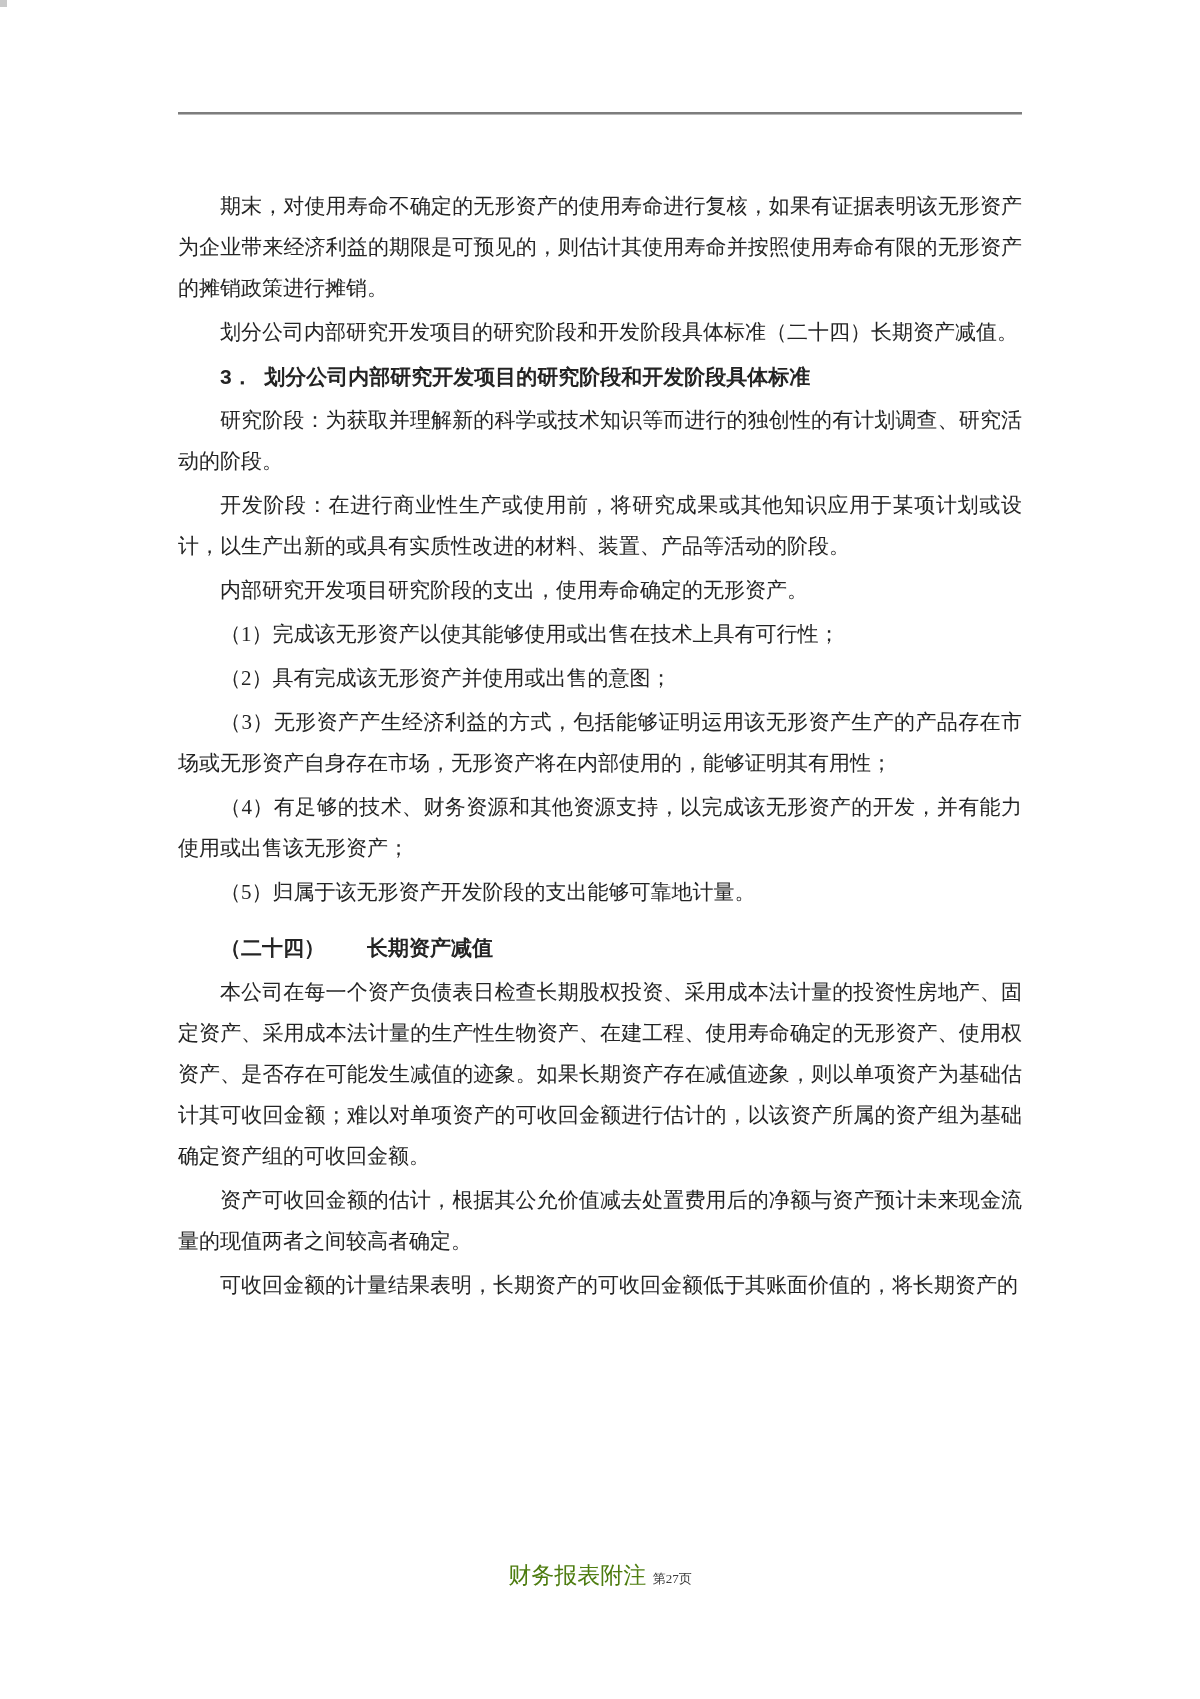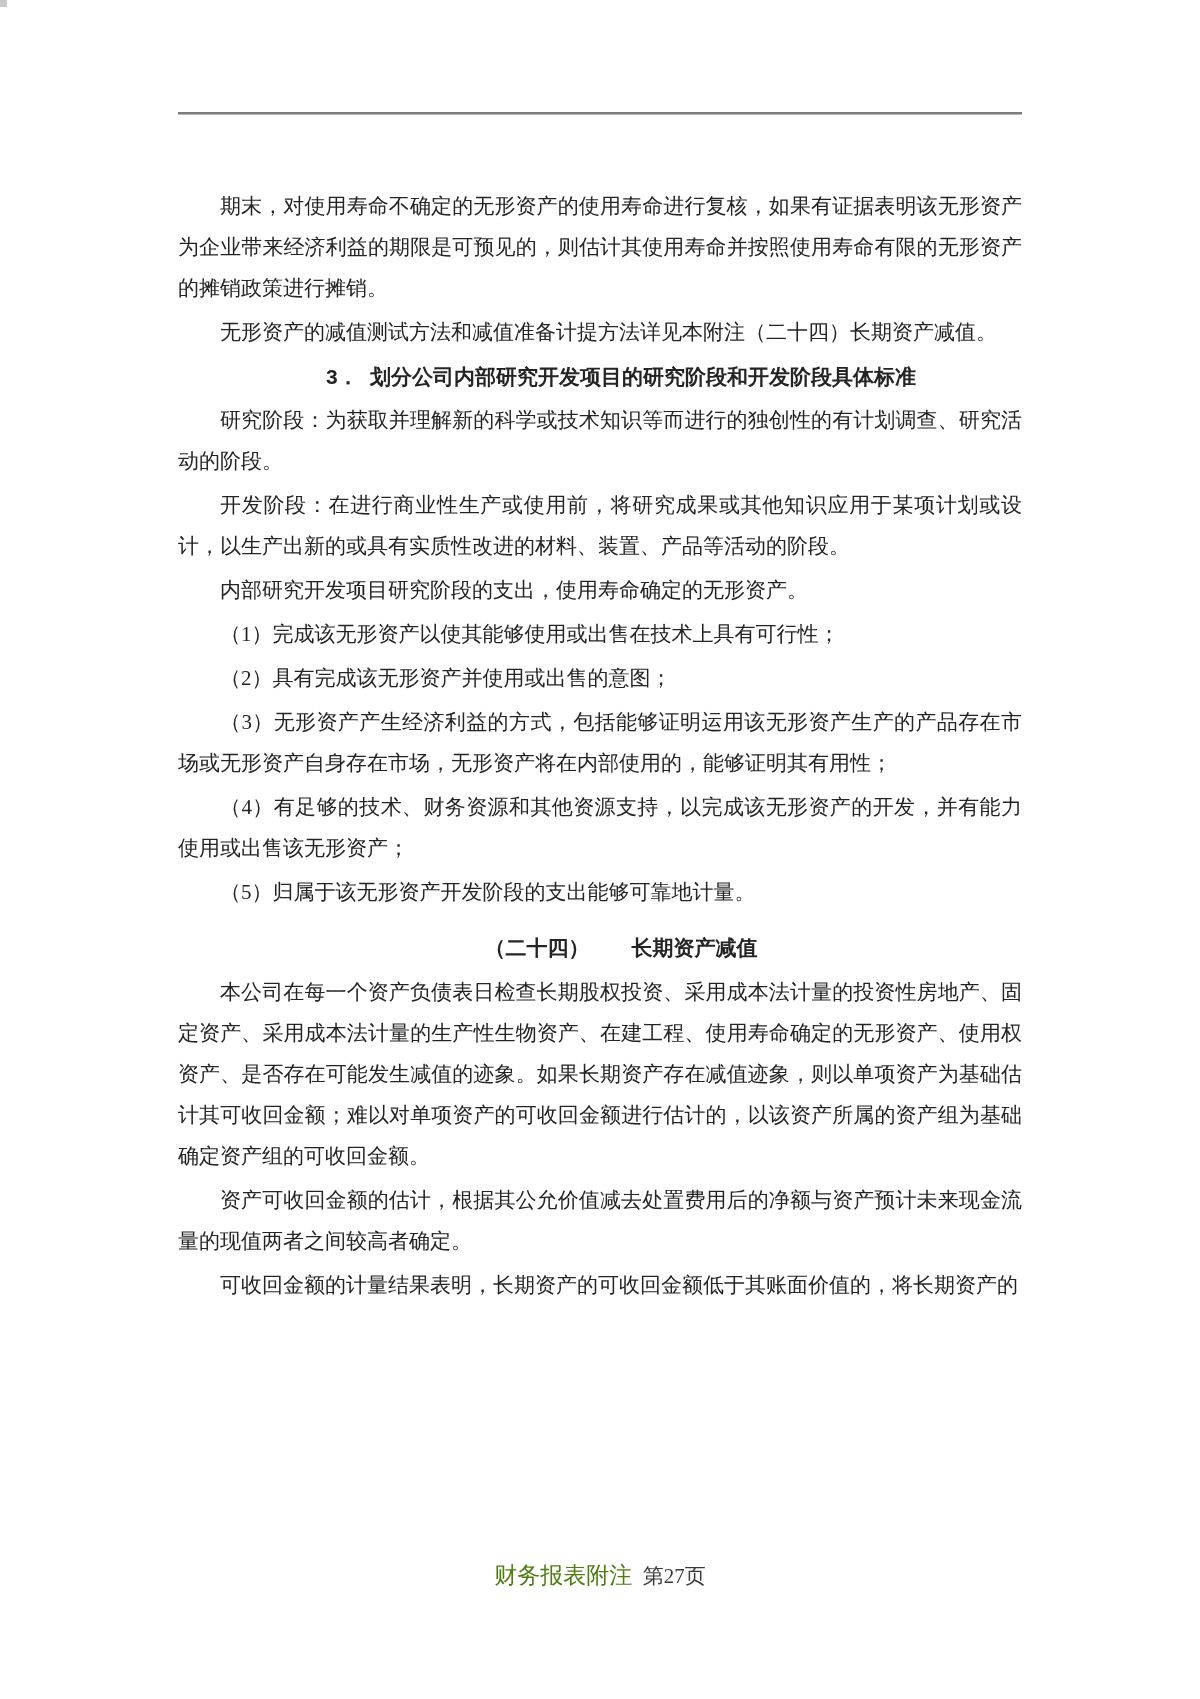--- a/index.html
+++ b/index.html
@@ -44,21 +44,21 @@
   }
   .para {
     margin: 0 0 3px 0;
     text-indent: 2em;
   }
   .heading {
     margin: 3px 0 3px 0;
     text-indent: 2em;
     font-family: "Liberation Sans", sans-serif;
     font-weight: bold;
-    text-align: center;
+    text-align: left;
   }
   .heading .hnum {
     margin-right: 0.55em;
   }
   .heading-24 {
     margin: 14px 0 4px 0;
   }
   .heading-24 .hnum {
     margin-right: 2em;
   }
@@ -69,39 +69,39 @@
     width: 844px;
     height: 44px;
     text-align: center;
     white-space: nowrap;
   }
   .footer-title {
     font-size: 23px;
     color: #4d7c0f;
   }
   .footer-page {
-    font-size: 21px;
+    font-size: 13px;
     color: #3a3a3a;
     margin-left: 0.5em;
   }
 </style>
 </head>
 <body>
 
 <div class="page">
 
   <div class="scan-artifact"></div>
 
   <div class="top-rule"></div>
 
   <div class="content">
 
     <p class="para">期末，对使用寿命不确定的无形资产的使用寿命进行复核，如果有证据表明该无形资产为企业带来经济利益的期限是可预见的，则估计其使用寿命并按照使用寿命有限的无形资产的摊销政策进行摊销。</p>
 
-    <p class="para">无形资产的减值测试方法和减值准备计提方法详见本附注（二十四）长期资产减值。</p>
+    <p class="para">划分公司内部研究开发项目的研究阶段和开发阶段具体标准（二十四）长期资产减值。</p>
 
     <p class="heading"><span class="hnum">3．</span><span>划分公司内部研究开发项目的研究阶段和开发阶段具体标准</span></p>
 
     <p class="para">研究阶段：为获取并理解新的科学或技术知识等而进行的独创性的有计划调查、研究活动的阶段。</p>
 
     <p class="para">开发阶段：在进行商业性生产或使用前，将研究成果或其他知识应用于某项计划或设计，以生产出新的或具有实质性改进的材料、装置、产品等活动的阶段。</p>
 
     <p class="para">内部研究开发项目研究阶段的支出，使用寿命确定的无形资产。</p>
 
 

